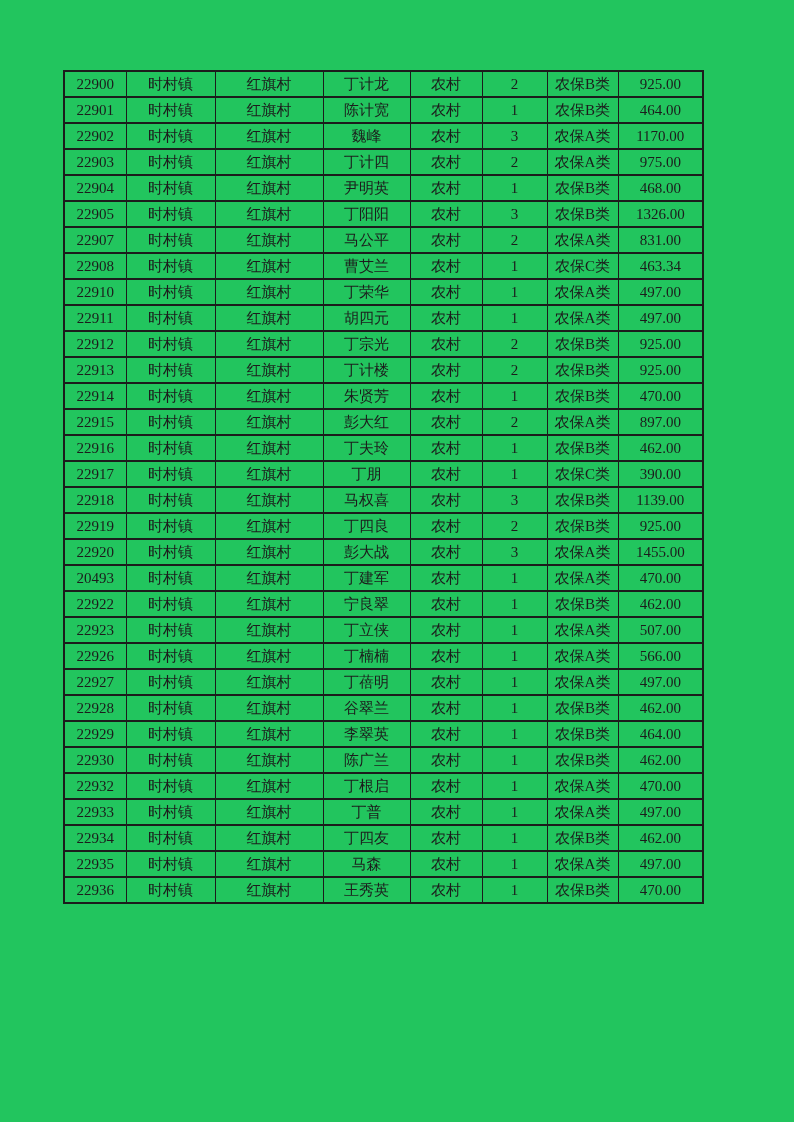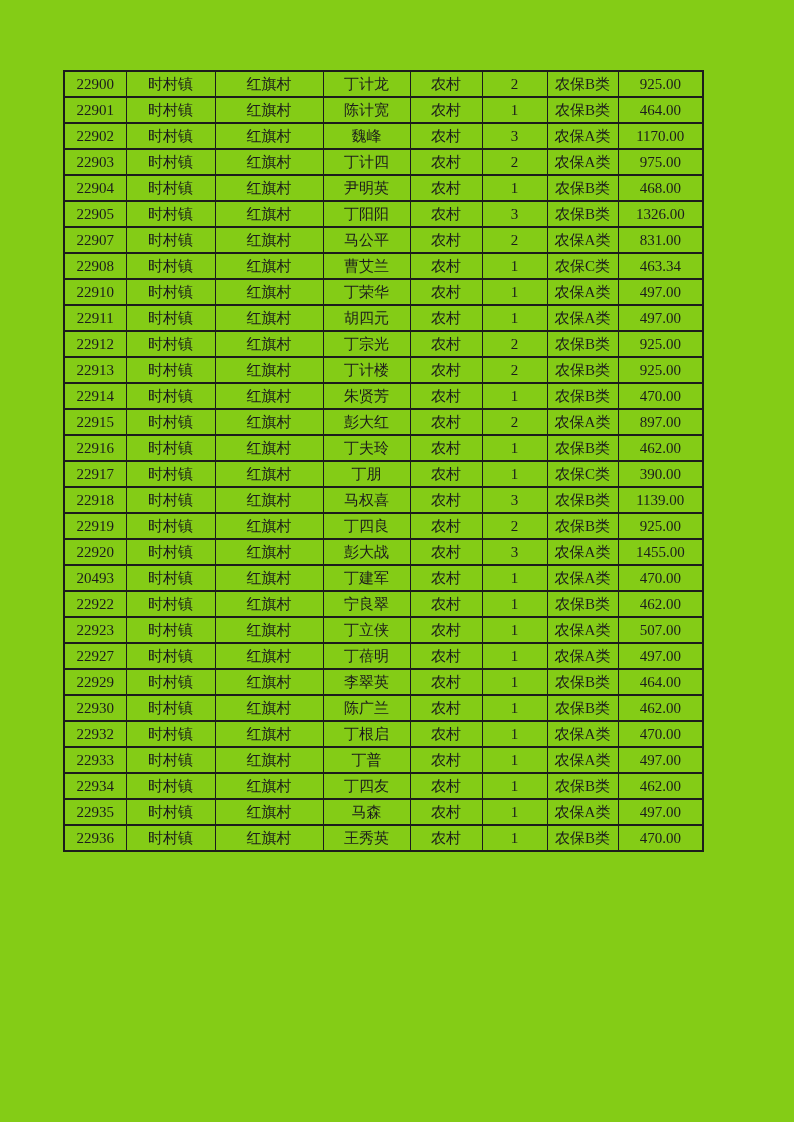--- a/index.html
+++ b/index.html
@@ -13,21 +13,21 @@
     position: relative;
     overflow: hidden;
     font-family: "Liberation Serif", "DejaVu Serif", serif;
     color: #1c1c1c;
   }
   .page {
     position: absolute;
     left: 0; top: 0;
     width: 794px;
     height: 1122px;
-    background: #84cc16;
+    background: #22c55e;
   }
   table.roster {
     position: absolute;
     left: 63px;
     top: 70px;
     border-collapse: collapse;
     table-layout: fixed;
     width: 641px;
     border: 2px solid #1c1c1c;
   }
@@ -283,28 +283,48 @@
     <td>22923</td>
     <td>时村镇</td>
     <td>红旗村</td>
     <td>丁立侠</td>
     <td>农村</td>
     <td>1</td>
     <td>农保A类</td>
     <td>507.00</td>
   </tr>
         <tr>
+    <td>22926</td>
+    <td>时村镇</td>
+    <td>红旗村</td>
+    <td>丁楠楠</td>
+    <td>农村</td>
+    <td>1</td>
+    <td>农保A类</td>
+    <td>566.00</td>
+  </tr>
+        <tr>
     <td>22927</td>
     <td>时村镇</td>
     <td>红旗村</td>
     <td>丁蓓明</td>
     <td>农村</td>
     <td>1</td>
     <td>农保A类</td>
     <td>497.00</td>
+  </tr>
+        <tr>
+    <td>22928</td>
+    <td>时村镇</td>
+    <td>红旗村</td>
+    <td>谷翠兰</td>
+    <td>农村</td>
+    <td>1</td>
+    <td>农保B类</td>
+    <td>462.00</td>
   </tr>
         <tr>
     <td>22929</td>
     <td>时村镇</td>
     <td>红旗村</td>
     <td>李翠英</td>
     <td>农村</td>
     <td>1</td>
     <td>农保B类</td>
     <td>464.00</td>

